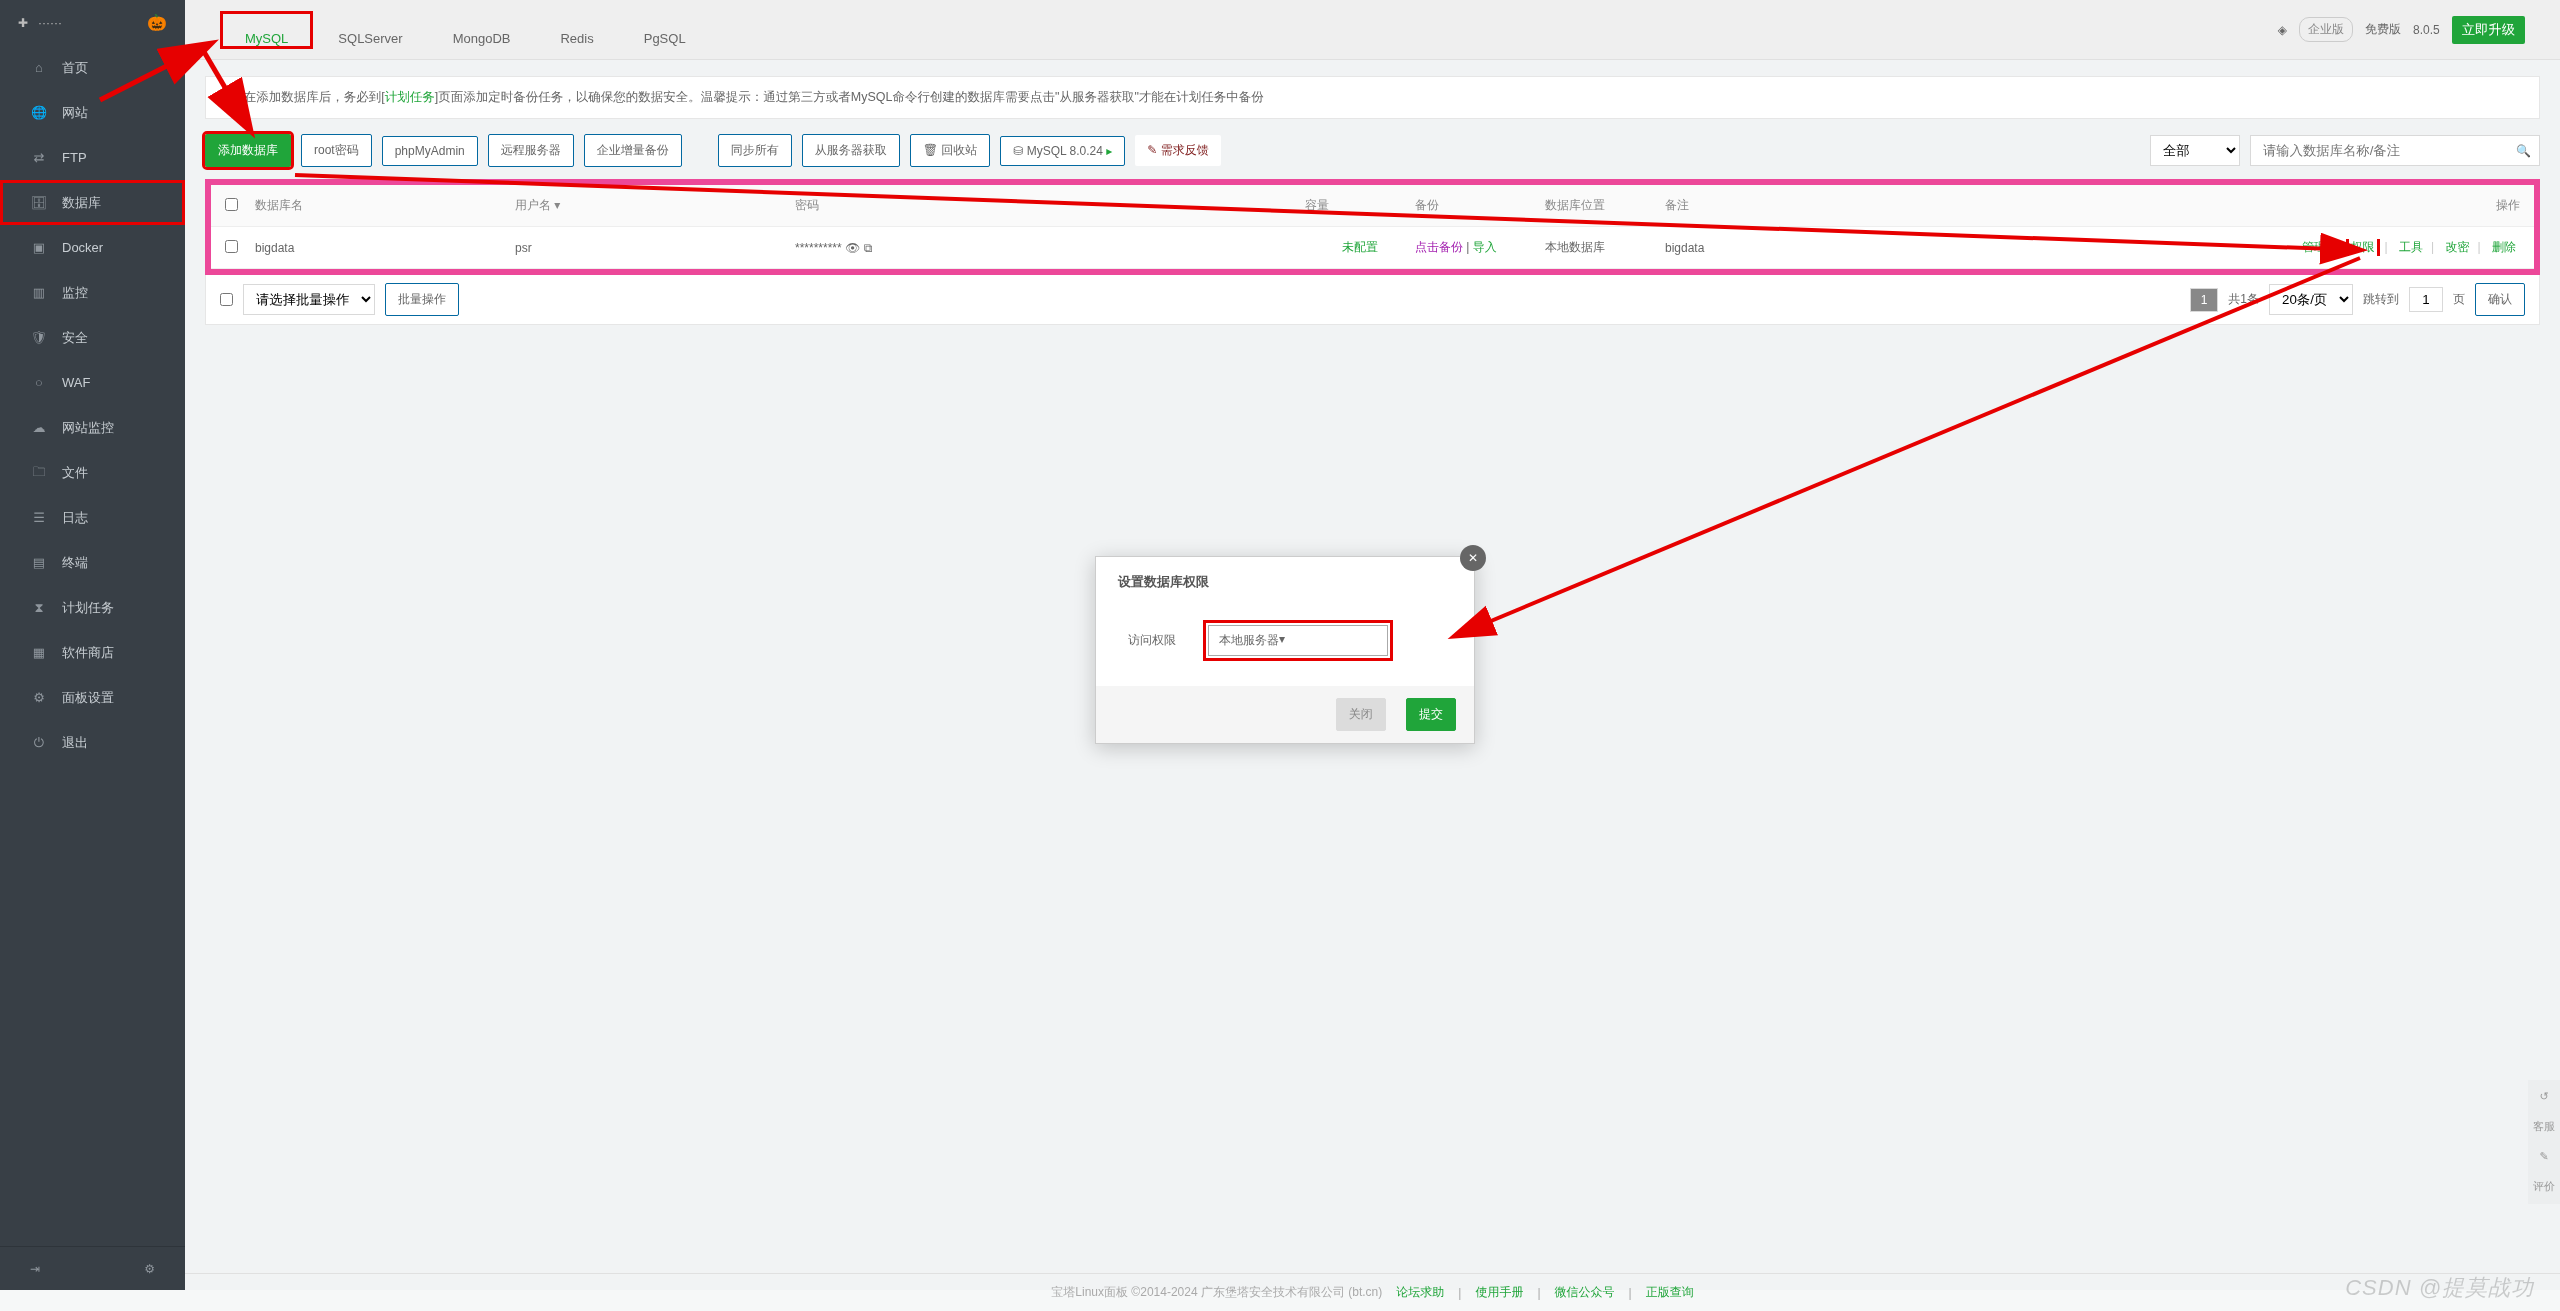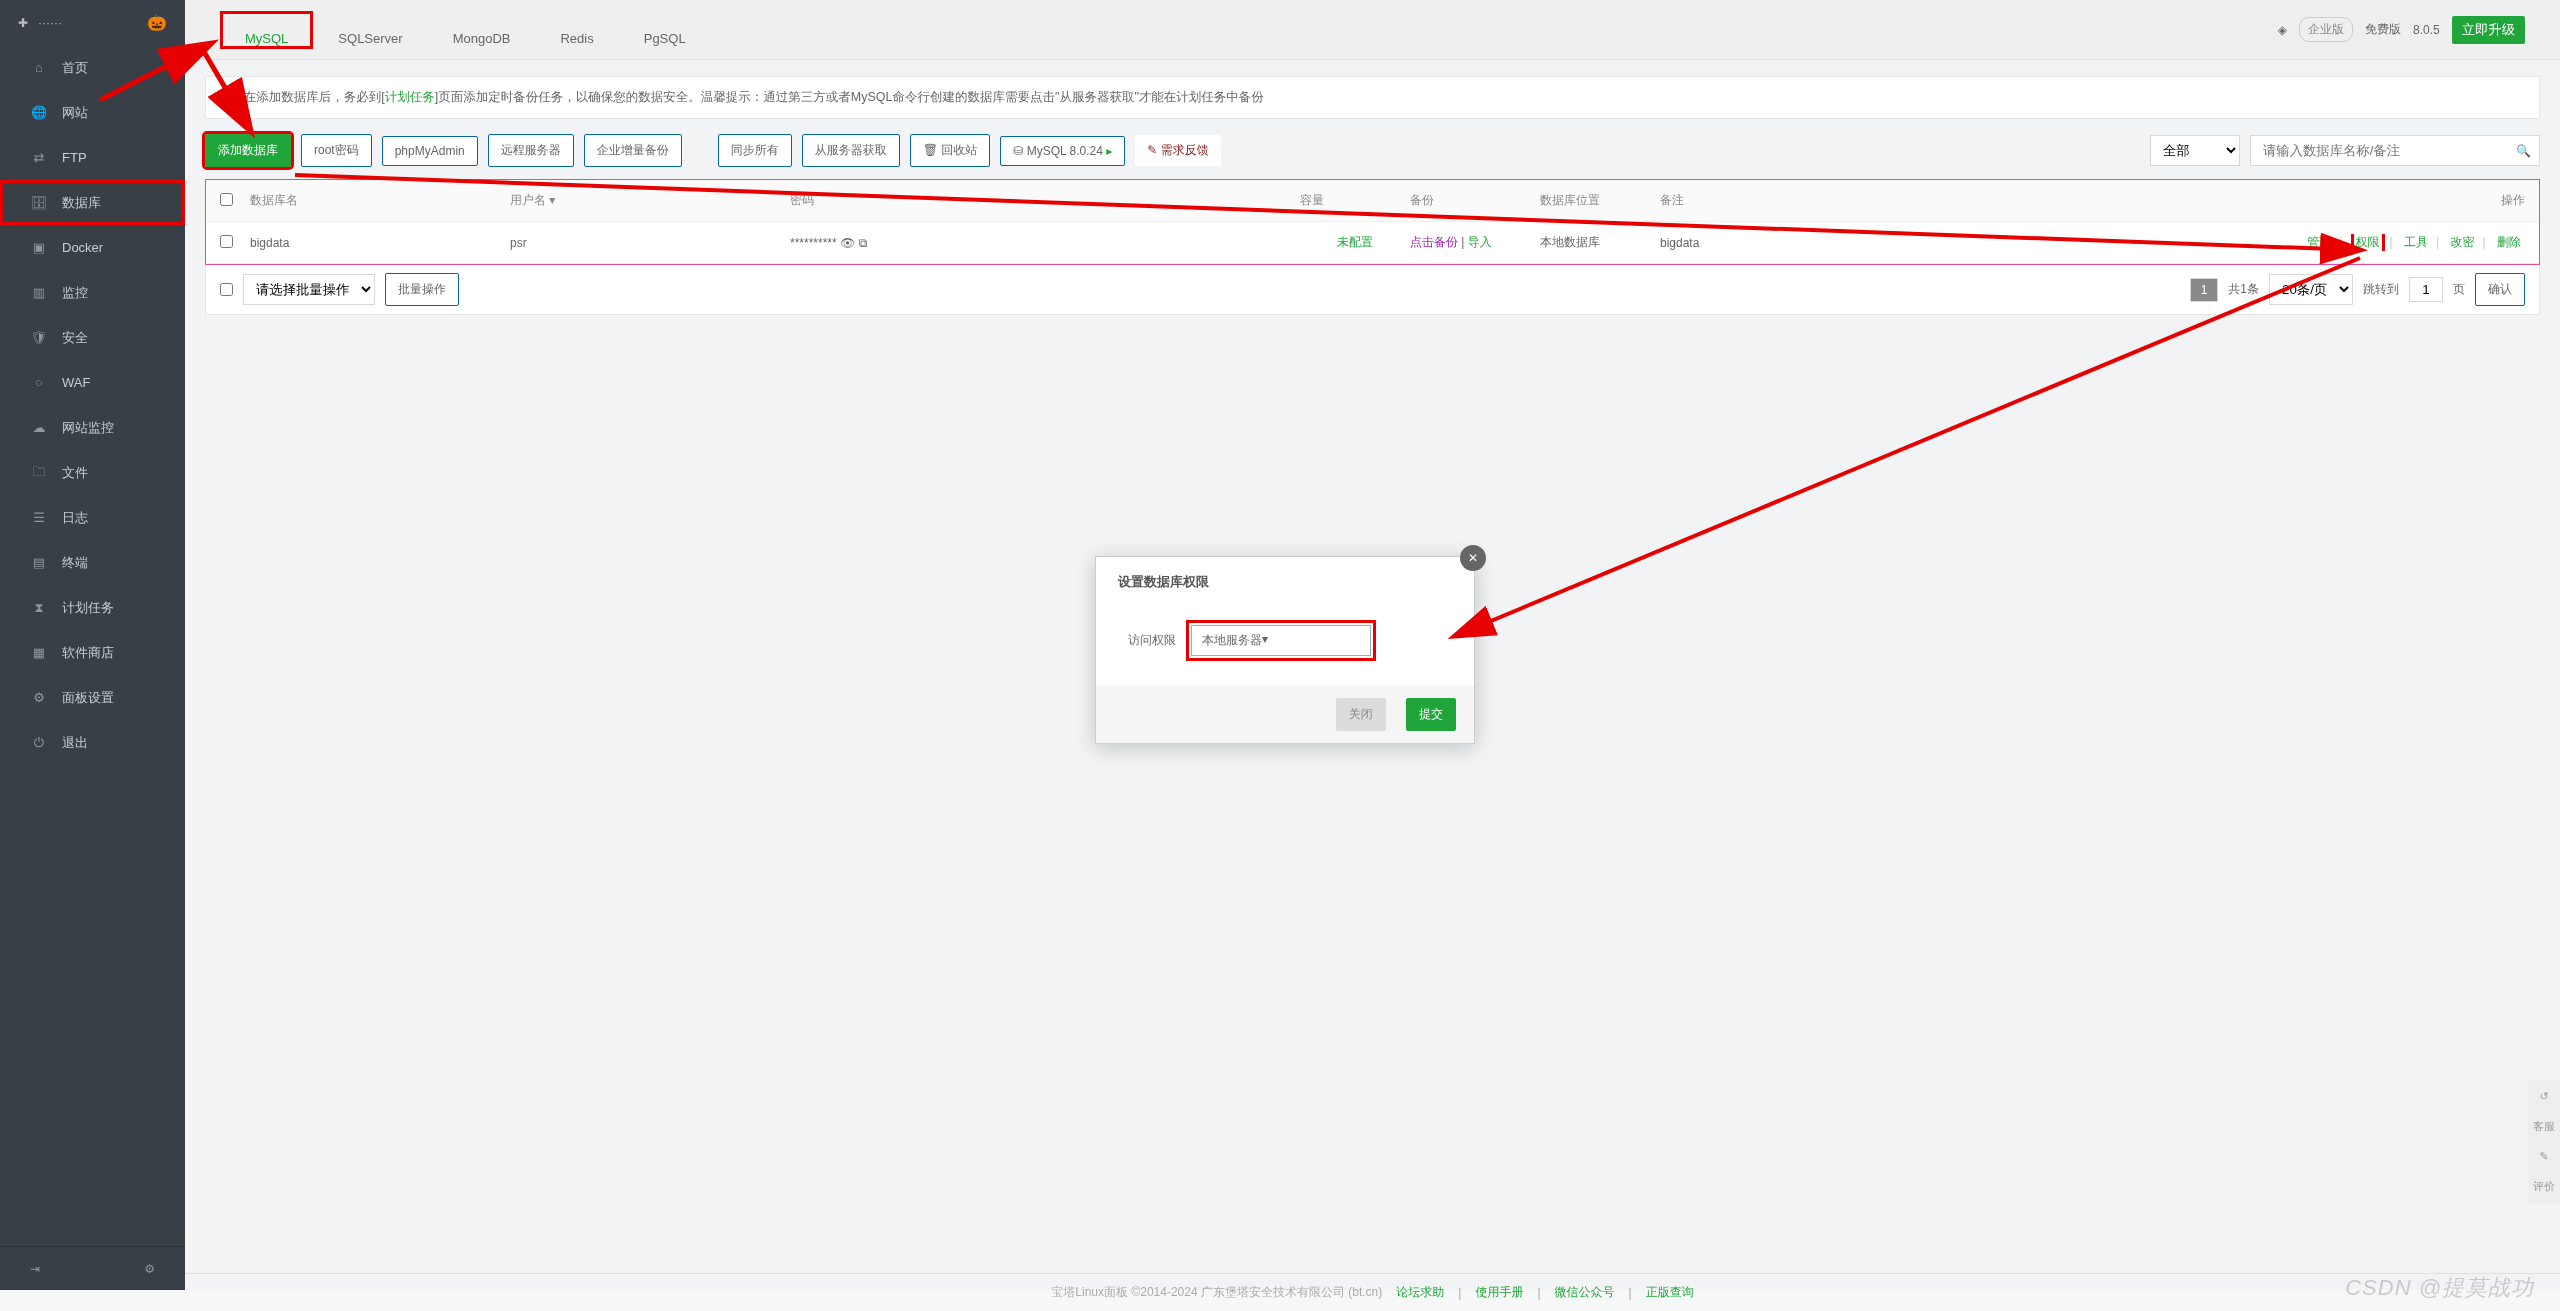--- a/index.html
+++ b/index.html
@@ -160,21 +160,21 @@
       display: flex; align-items: center;
       width: 290px; padding: 0 8px;
     }
     .search-wrap input { border: none; outline: none; flex: 1; padding: 7px 4px; }
     .search-wrap .mag { color: #888; }
 
     
     .table {
       margin: 12px 20px 0;
       background: #fff;
-      border: 1px solid #ec4899;
+      border: 6px solid #ec4899;
     }
     .thead, .trow {
       display: flex;
       align-items: center;
       padding: 0 14px;
       border-bottom: 1px solid #eee;
       height: 42px;
     }
     .thead { color: #888; background: #fafafa; font-size: 12px; }
     .trow { color: #666; }
@@ -222,21 +222,21 @@
     .modal-close {
       position: absolute;
       top: -12px; right: -12px;
       width: 26px; height: 26px;
       border-radius: 50%;
       background: #666; color: #fff;
       display: flex; align-items: center; justify-content: center;
       cursor: pointer;
     }
     .modal-title { padding: 16px 22px; font-size: 13px; font-weight: bold; color: #555; }
-    .modal-body { padding: 18px 32px 30px; display: flex; align-items: center; gap: 15px; }
+    .modal-body { padding: 18px 32px 30px; display: flex; align-items: center; gap: 32px; }
     .modal-body label { font-size: 12px; color: #666; }
     .modal-select { border: 1px solid #aaa; padding: 6px 10px; min-width: 180px; display: flex; }
     .modal-select.hl { outline: 3px solid #e60000; outline-offset: 2px; }
     .modal-footer { padding: 12px 18px; text-align: right; background: #f5f5f5; }
     .modal-footer .btn { margin-left: 17px; }
     .btn.muted { background: #dcdcdc; color: #888; border-color: #dcdcdc; }
 
     
     .footer {
       position: absolute;

